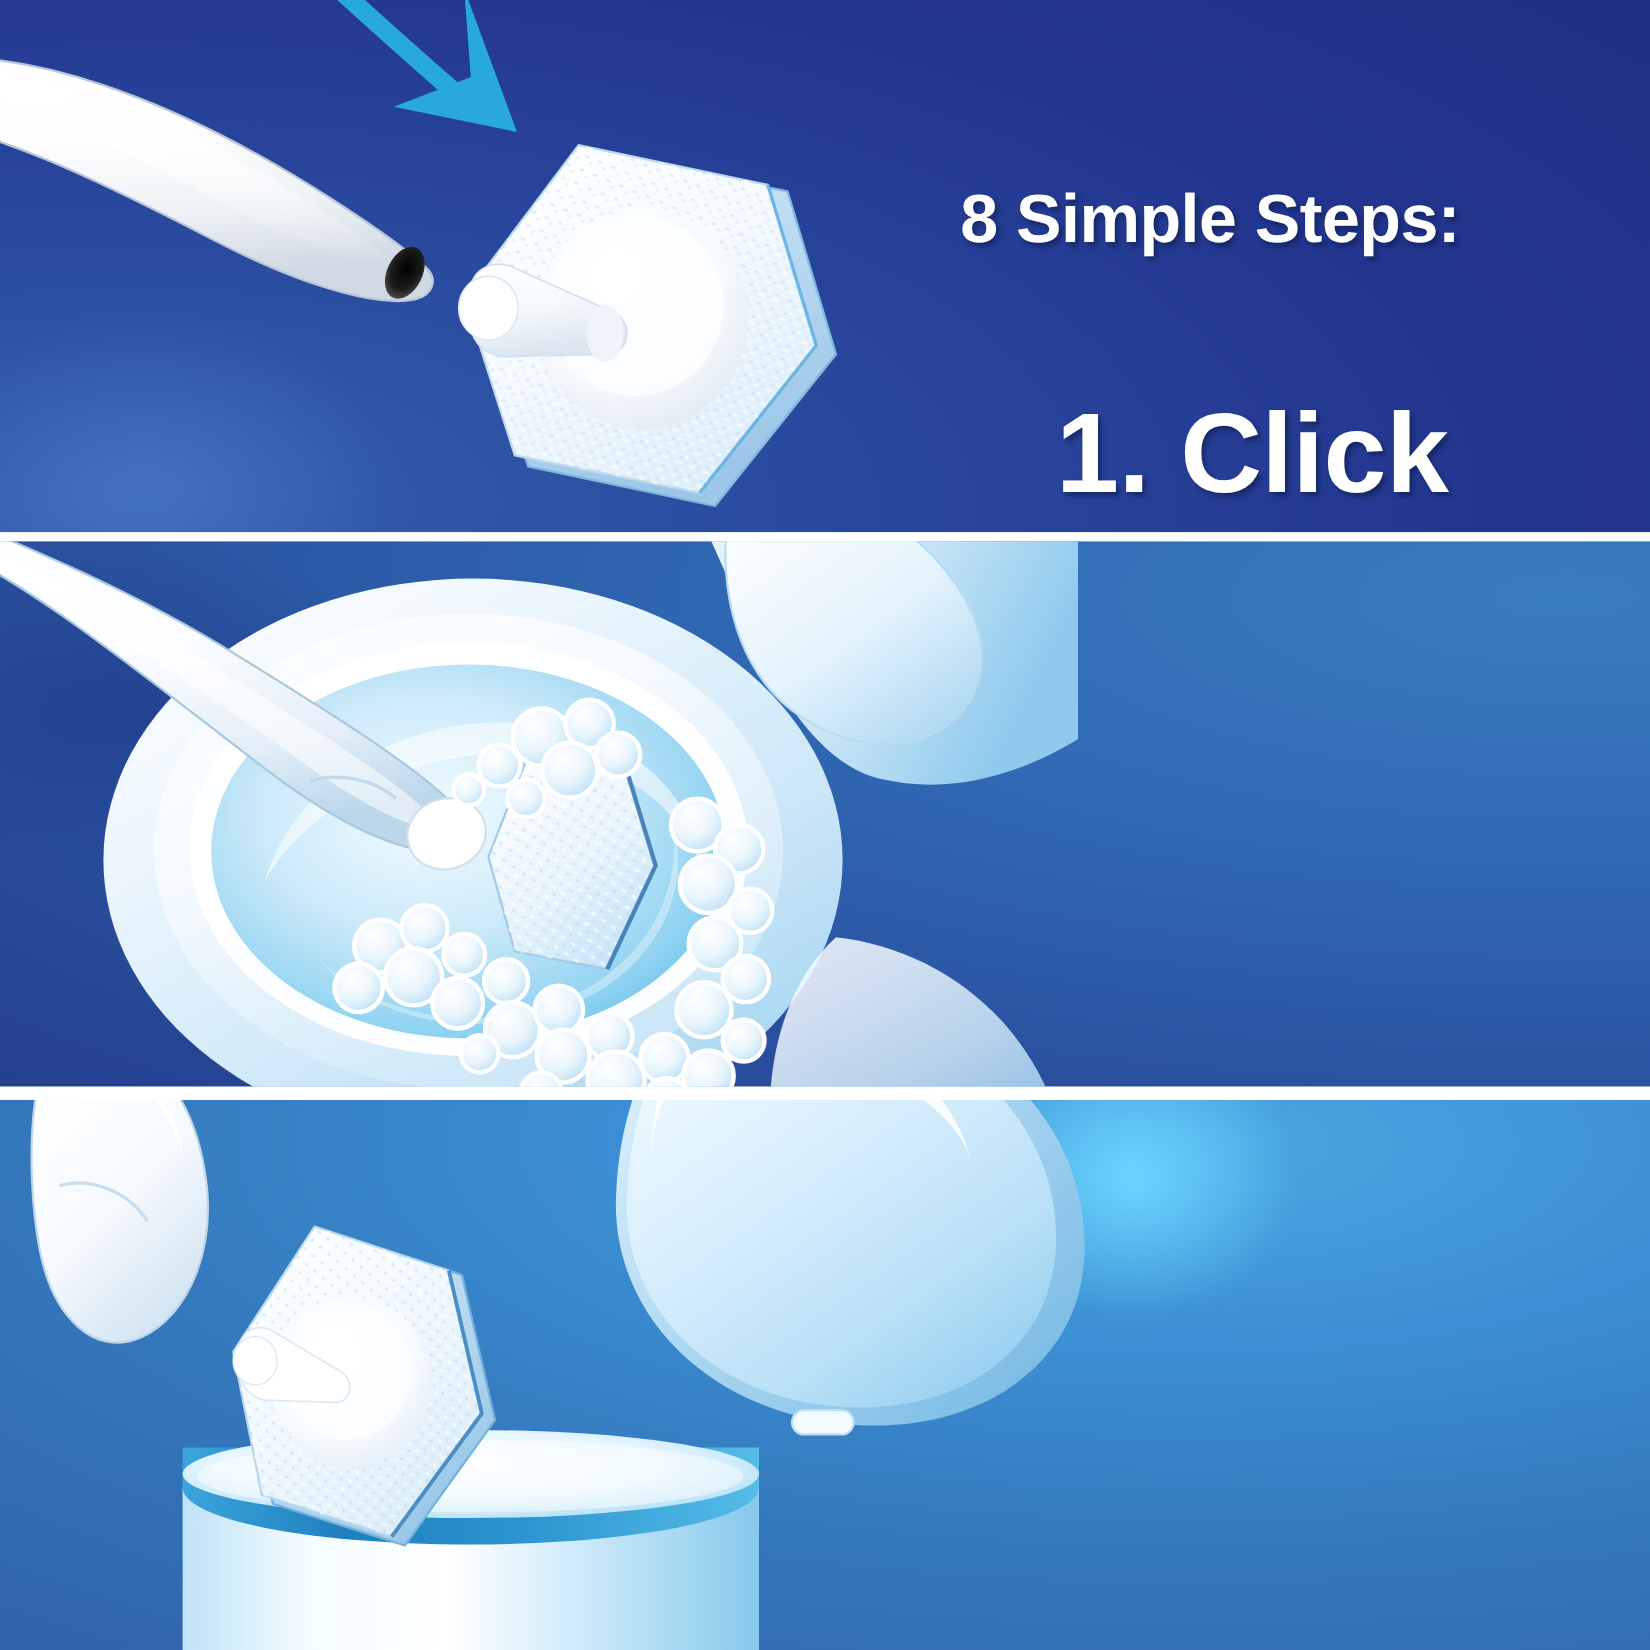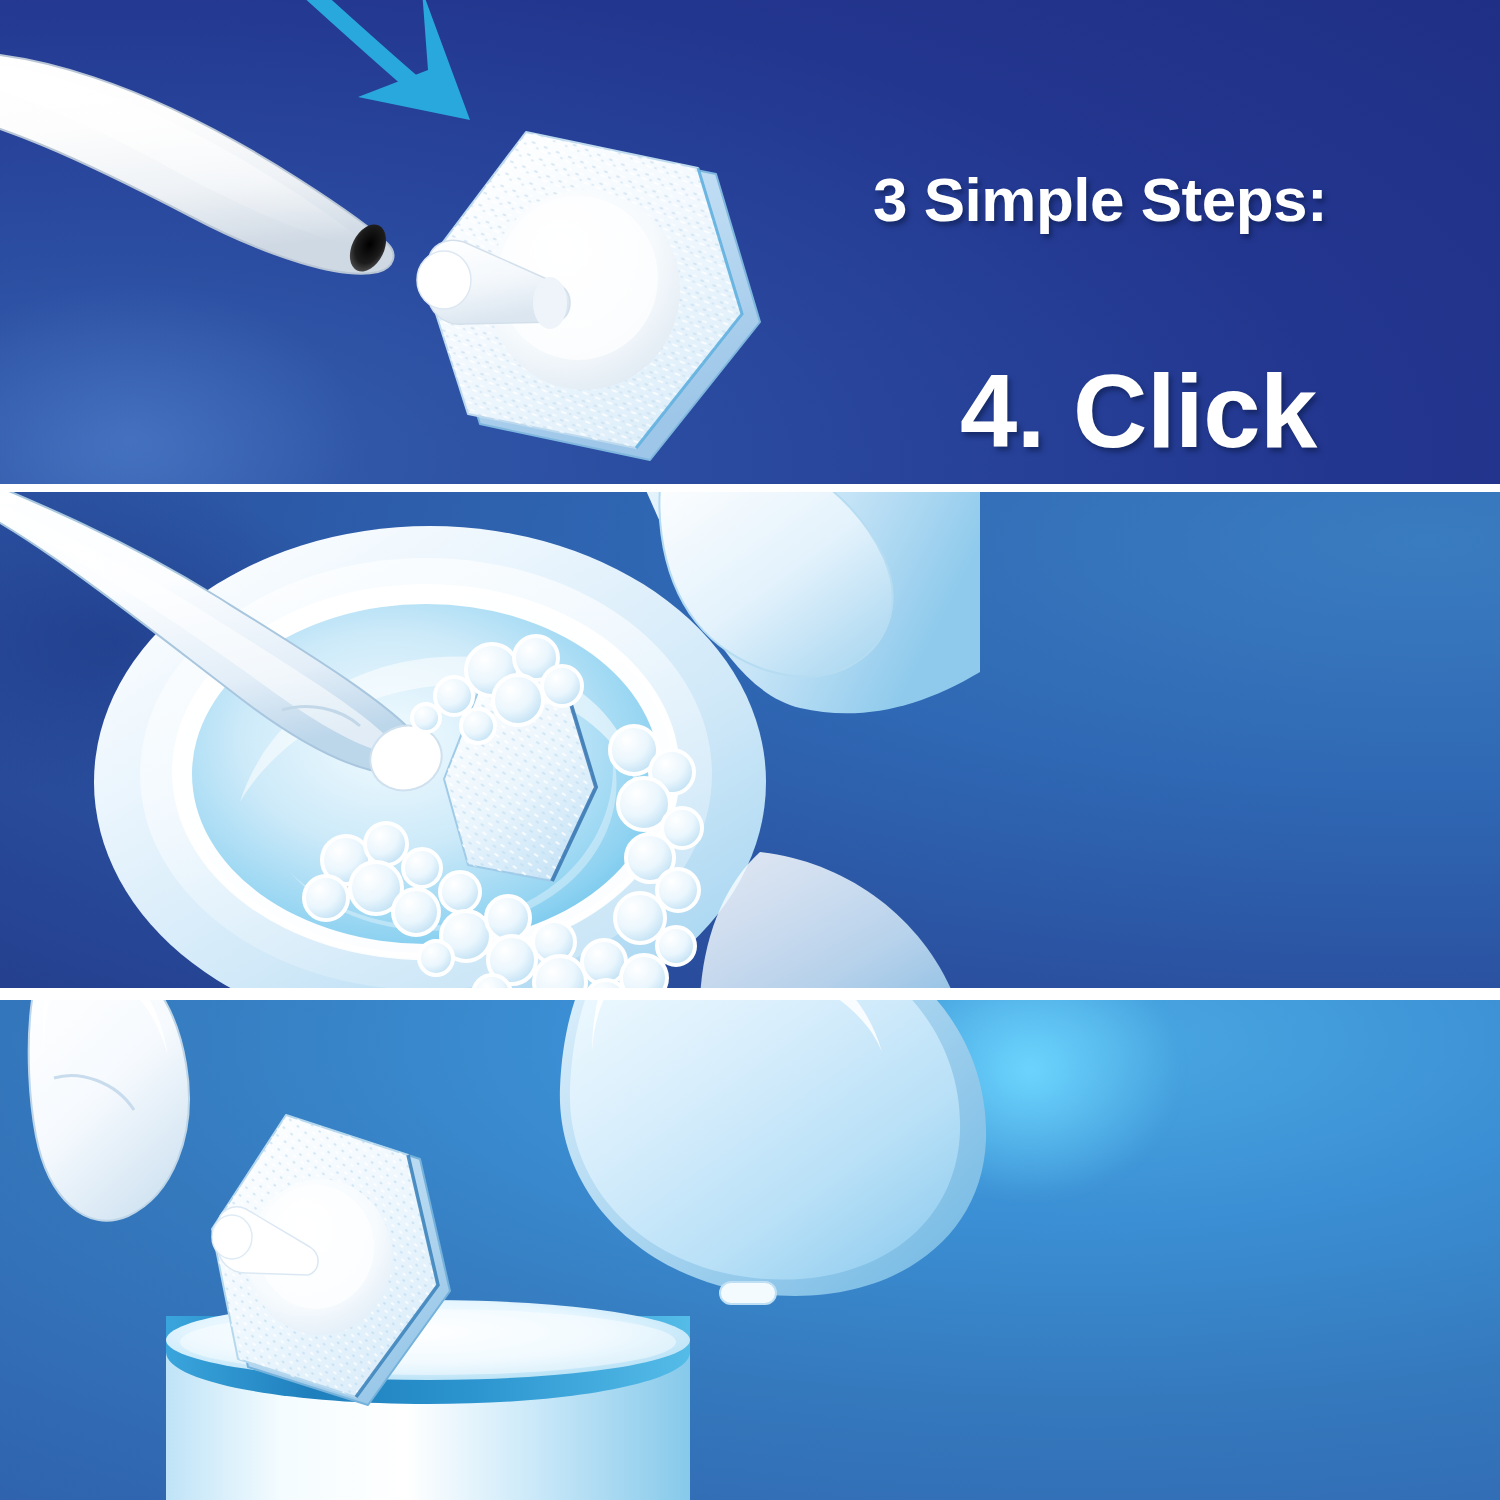--- a/index.html
+++ b/index.html
@@ -192,22 +192,22 @@
         <g>
           <path d="M 30,146 C 30,128 48,118 66,124 L 160,166 C 176,174 176,196 160,204
                    L 66,206 C 46,208 30,194 30,176 Z" fill="url(#p1-peg)" stroke="#d3e0ec" stroke-width="1.5"></path>
           <ellipse cx="46" cy="162" rx="27" ry="29" fill="#ffffff" stroke="#dde8f2" stroke-width="1.5"></ellipse>
           <ellipse cx="40" cy="154" rx="15" ry="16" fill="#ffffff" opacity=".95"></ellipse>
           <ellipse cx="152" cy="185" rx="17" ry="26" fill="#eef4fa"></ellipse>
         </g>
       </svg>
     </div>
 
-    <h2 class="caption" id="steps-heading">3 Simple Steps:</h2>
-    <h3 class="caption" id="step-1-caption">4. Click</h3>
+    <h2 class="caption" id="steps-heading">8 Simple Steps:</h2>
+    <h3 class="caption" id="step-1-caption">1. Click</h3>
   </section>
 
   <div class="panel-divider" id="divider-1"></div>
 
   <section class="panel" id="panel-2">
     <div class="panel-bg"></div>
     <div class="panel-bg-glow"></div>
 
     <div class="art" style="left:60px; top:-20px;">
       <svg width="920" height="560" viewBox="0 0 920 560">

